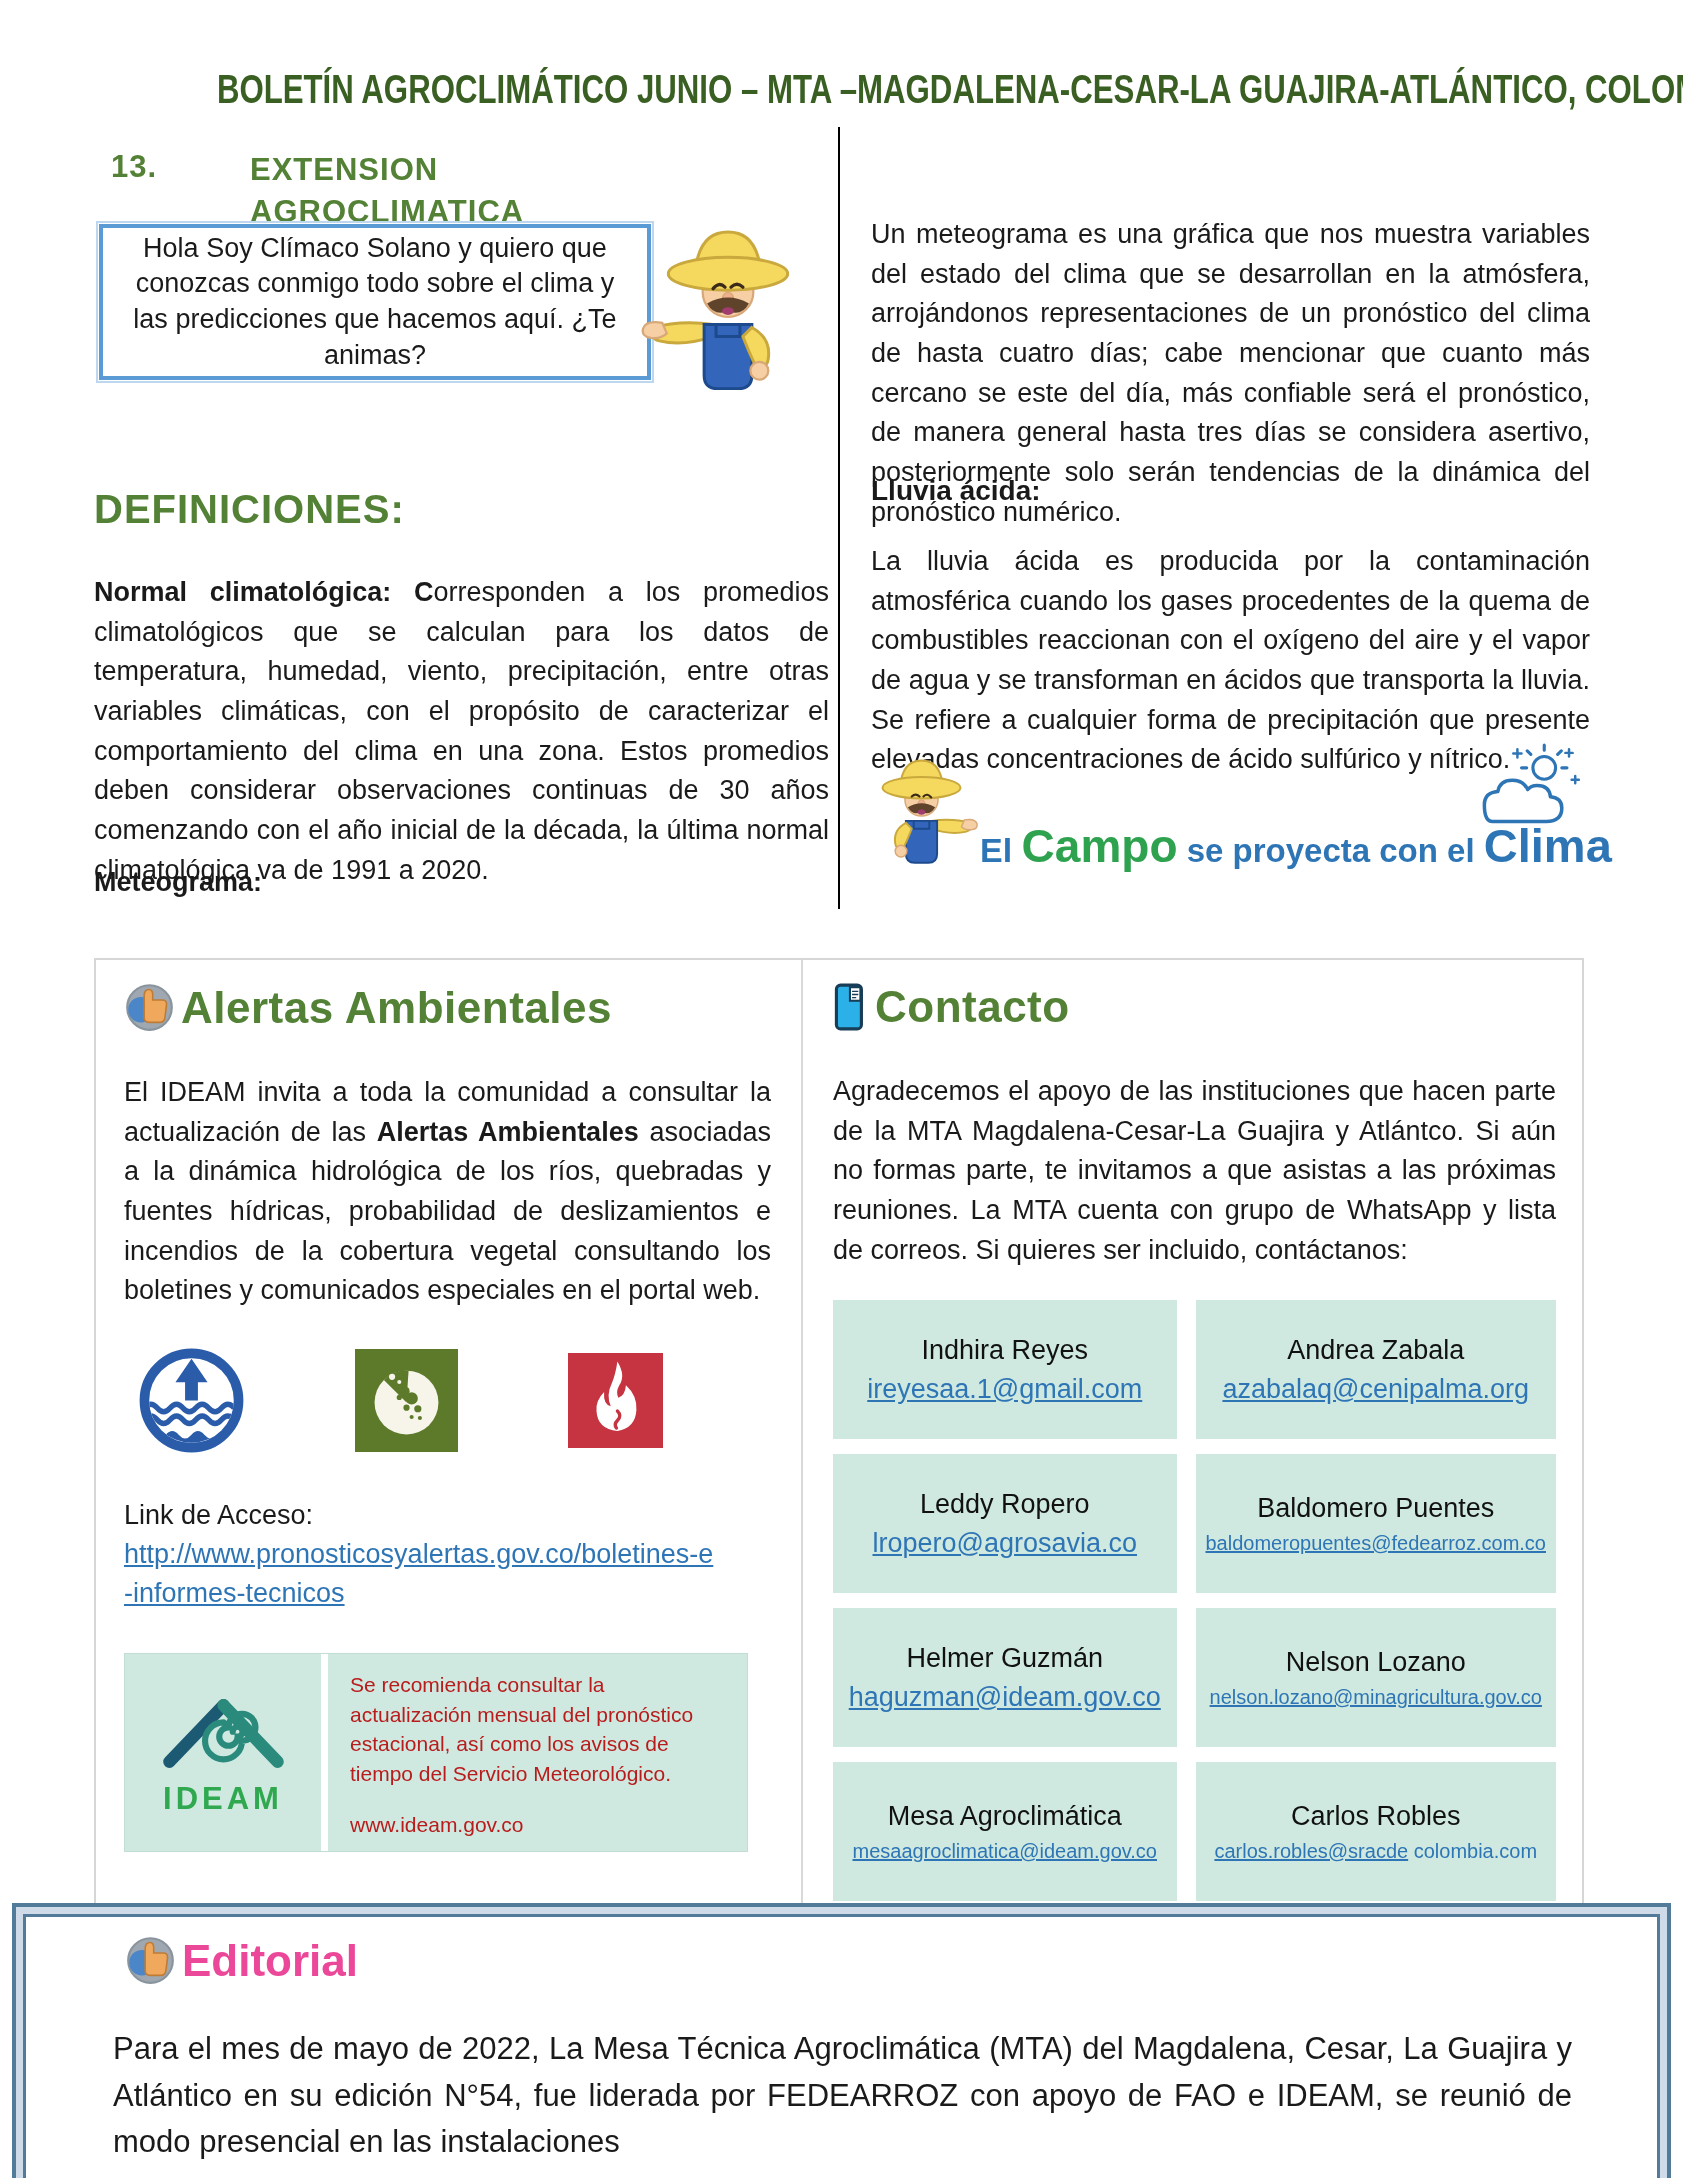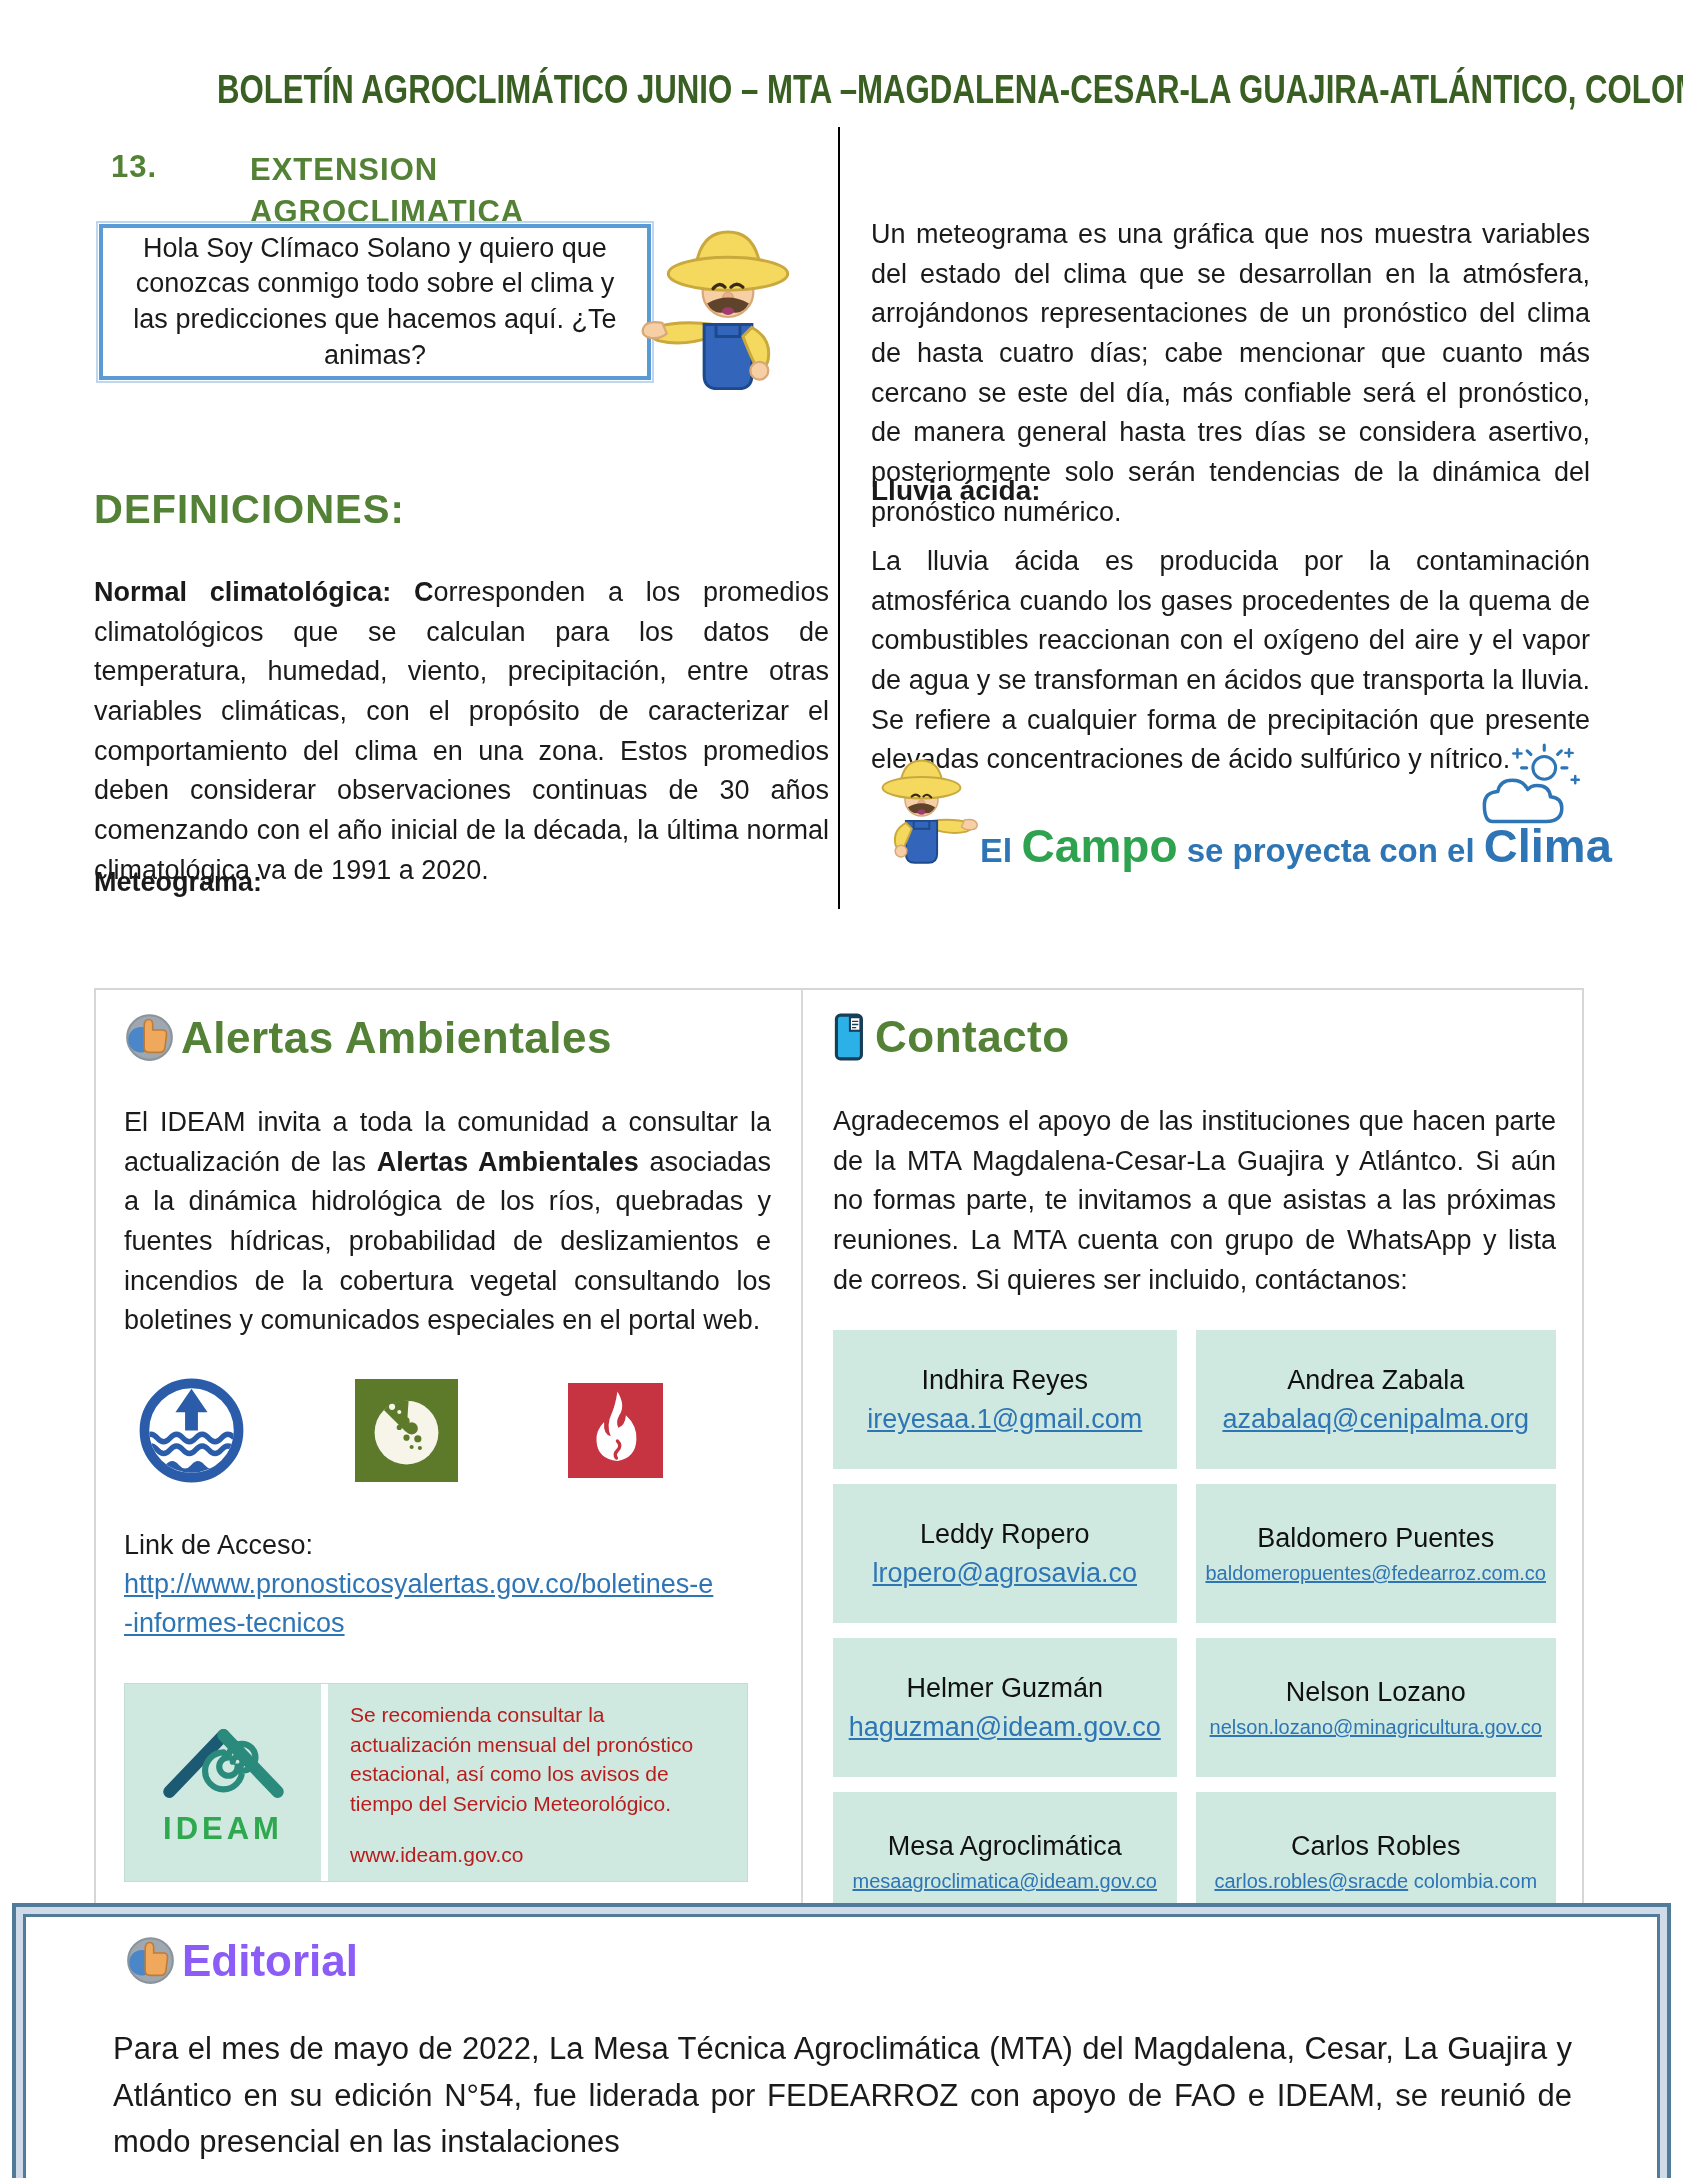--- a/index.html
+++ b/index.html
@@ -41,21 +41,21 @@
 
   .campo-row{position:absolute;left:863px;top:741px;width:729px;height:160px;}
   .campo-text{position:absolute;left:117px;bottom:28px;white-space:nowrap;text-align:center;}
   .campo-text .w-el{font-size:34px;font-weight:bold;color:#2e75b6;}
   .campo-text .w-campo{font-size:46px;font-weight:bold;color:#2fa24f;}
   .campo-text .w-mid{font-size:33px;font-weight:bold;color:#2e75b6;}
   .campo-text .w-clima{font-size:47px;font-weight:bold;color:#2e75b6;}
   .cloud-sun{position:absolute;right:2px;top:0;width:139px;height:95px;}
 
   
-  .panel{position:absolute;left:94px;top:988px;width:1490px;height:948px;
+  .panel{position:absolute;left:94px;top:958px;width:1490px;height:948px;
     border:2px solid #d6d6d6;box-sizing:border-box;padding-left:36px;}
   .panel .col-divider{position:absolute;left:705px;top:0;bottom:0;width:2px;background:#d9d9d9;}
   .alertas-col{position:absolute;left:0;top:0;width:705px;height:100%;box-sizing:border-box;
     padding:22px 30px 0 28px;}
   .contacto-col{position:absolute;left:707px;top:0;right:0;height:100%;box-sizing:border-box;
     padding:22px 26px 0 30px;}
 
   .panel-title{display:flex;align-items:center;gap:6px;}
   .panel-title .t{font-size:44px;font-weight:bold;color:#538135;letter-spacing:0.5px;}
   .bullet-icon{width:51px;height:51px;flex:0 0 auto;}
@@ -87,21 +87,21 @@
   .card .email{font-size:27px;color:#2e75b6;}
   .card .email a{color:#2e75b6;text-decoration:underline;}
   .card.small .email{font-size:20px;}
 
   
   .editorial{position:absolute;left:12px;top:1903px;width:1659px;height:416px;
     border:4px solid #527a99;background:#cfdbe8;padding:7px;box-sizing:border-box;}
   .editorial-inner{background:#fff;border:3px solid #527a99;height:100%;box-sizing:border-box;
     padding:18px 85px 0 87px;}
   .editorial-title{display:flex;align-items:center;gap:6px;margin-left:12px;}
-  .editorial-title .t{font-size:44px;font-weight:bold;color:#8b5cf6;}
+  .editorial-title .t{font-size:44px;font-weight:bold;color:#ec4899;}
   .editorial-par{margin-top:40px;font-size:31px;line-height:1.5;text-align:justify;color:#1a1a1a;}
 
   a{cursor:pointer;}
 </style>
 </head>
 <body>
 
 <div id="page">
 
   <svg width="0" height="0" style="position:absolute">

